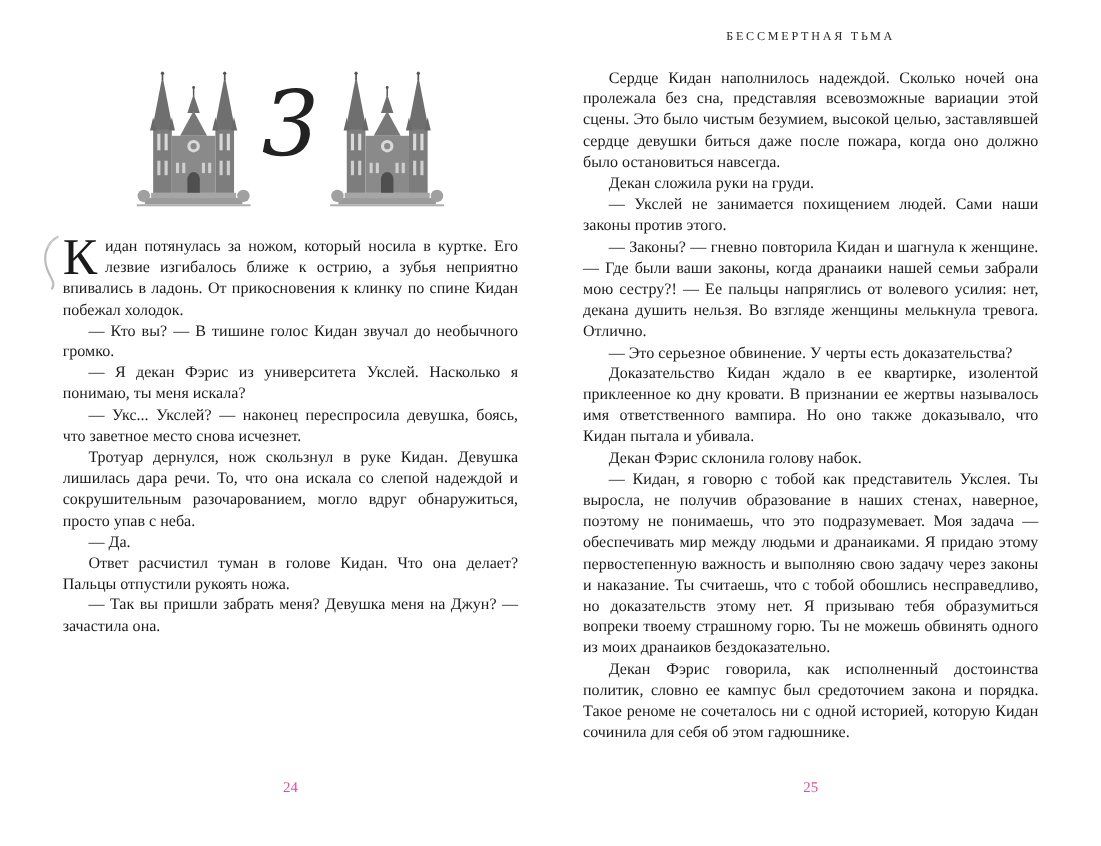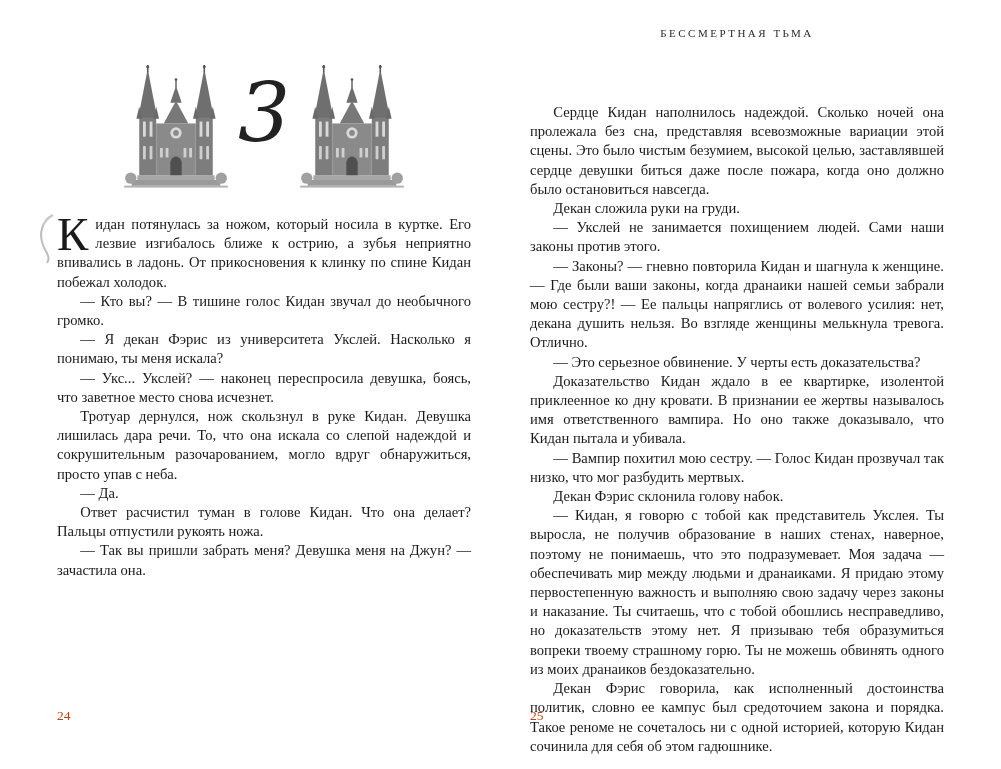--- a/index.html
+++ b/index.html
@@ -60,21 +60,20 @@
     letter-spacing: 2.5px;
     color: #2a2a2a;
   }
 
   
   .body-text {
     font-size: 14.6px;
     line-height: 19.2px;
     text-align: justify;
     hyphens: auto;
-    margin-top: 41px;
   }
   .page-left  .body-text { margin-top: 18px; }
   .page-right .body-text { position: absolute; top: 62px; left: 0; right: 0; }
 
   .para {
     margin: 0;
     text-indent: 1.6em;
   }
   .para.opening {
     text-indent: 0;
@@ -94,22 +93,23 @@
     width: 20px;
     height: 52px;
   }
 
   
   .page-number {
     position: absolute;
     bottom: 33px;
     left: 0;
     width: 100%;
+    text-align: center;
     font-size: 13.5px;
-    color: #c2410c;
+    color: #ec4899;
   }
 </style>
 </head>
 <body>
 
 <svg width="0" height="0" style="position:absolute" aria-hidden="true">
   <defs>
     <g id="cathedral-def">
 
       <rect x="0" y="128" width="110" height="2" fill="#b0b0b0"></rect>
@@ -199,21 +199,20 @@
     <div class="running-header">БЕССМЕРТНАЯ ТЬМА</div>
 
     <div class="body-text">
       <div>
           <p class="para">Сердце Кидан наполнилось надеждой. Сколько ночей она пролежала без сна, представляя всевозможные вариации этой сцены. Это было чистым безумием, высокой целью, заставлявшей сердце девушки биться даже после пожара, когда оно должно было остановиться навсегда.</p>
           <p class="para">Декан сложила руки на груди.</p>
           <p class="para">— Укслей не занимается похищением людей. Сами наши законы против этого.</p>
           <p class="para">— Законы? — гневно повторила Кидан и шагнула к женщине. — Где были ваши законы, когда дранаики нашей семьи забрали мою сестру?! — Ее пальцы напряглись от волевого усилия: нет, декана душить нельзя. Во взгляде женщины мелькнула тревога. Отлично.</p>
           <p class="para">— Это серьезное обвинение. У черты есть доказательства?</p>
           <p class="para">Доказательство Кидан ждало в ее квартирке, изолентой приклеенное ко дну кровати. В признании ее жертвы называлось имя ответственного вампира. Но оно также доказывало, что Кидан пытала и убивала.</p>
-          <p class="para">— Вампир похитил мою сестру. — Голос Кидан прозвучал так низко, что мог разбудить мертвых.</p>
           <p class="para">Декан Фэрис склонила голову набок.</p>
           <p class="para">— Кидан, я говорю с тобой как представитель Укслея. Ты выросла, не получив образование в наших стенах, наверное, поэтому не понимаешь, что это подразумевает. Моя задача — обеспечивать мир между людьми и дранаиками. Я придаю этому первостепенную важность и выполняю свою задачу через законы и наказание. Ты считаешь, что с тобой обошлись несправедливо, но доказательств этому нет. Я призываю тебя образумиться вопреки твоему страшному горю. Ты не можешь обвинять одного из моих дранаиков бездоказательно.</p>
           <p class="para">Декан Фэрис говорила, как исполненный достоинства политик, словно ее кампус был средоточием закона и порядка. Такое реноме не сочеталось ни с одной историей, которую Кидан сочинила для себя об этом гадюшнике.</p>
         </div>
     </div>
 
     <div class="page-number">25</div>
   </div>
 
 </div>

